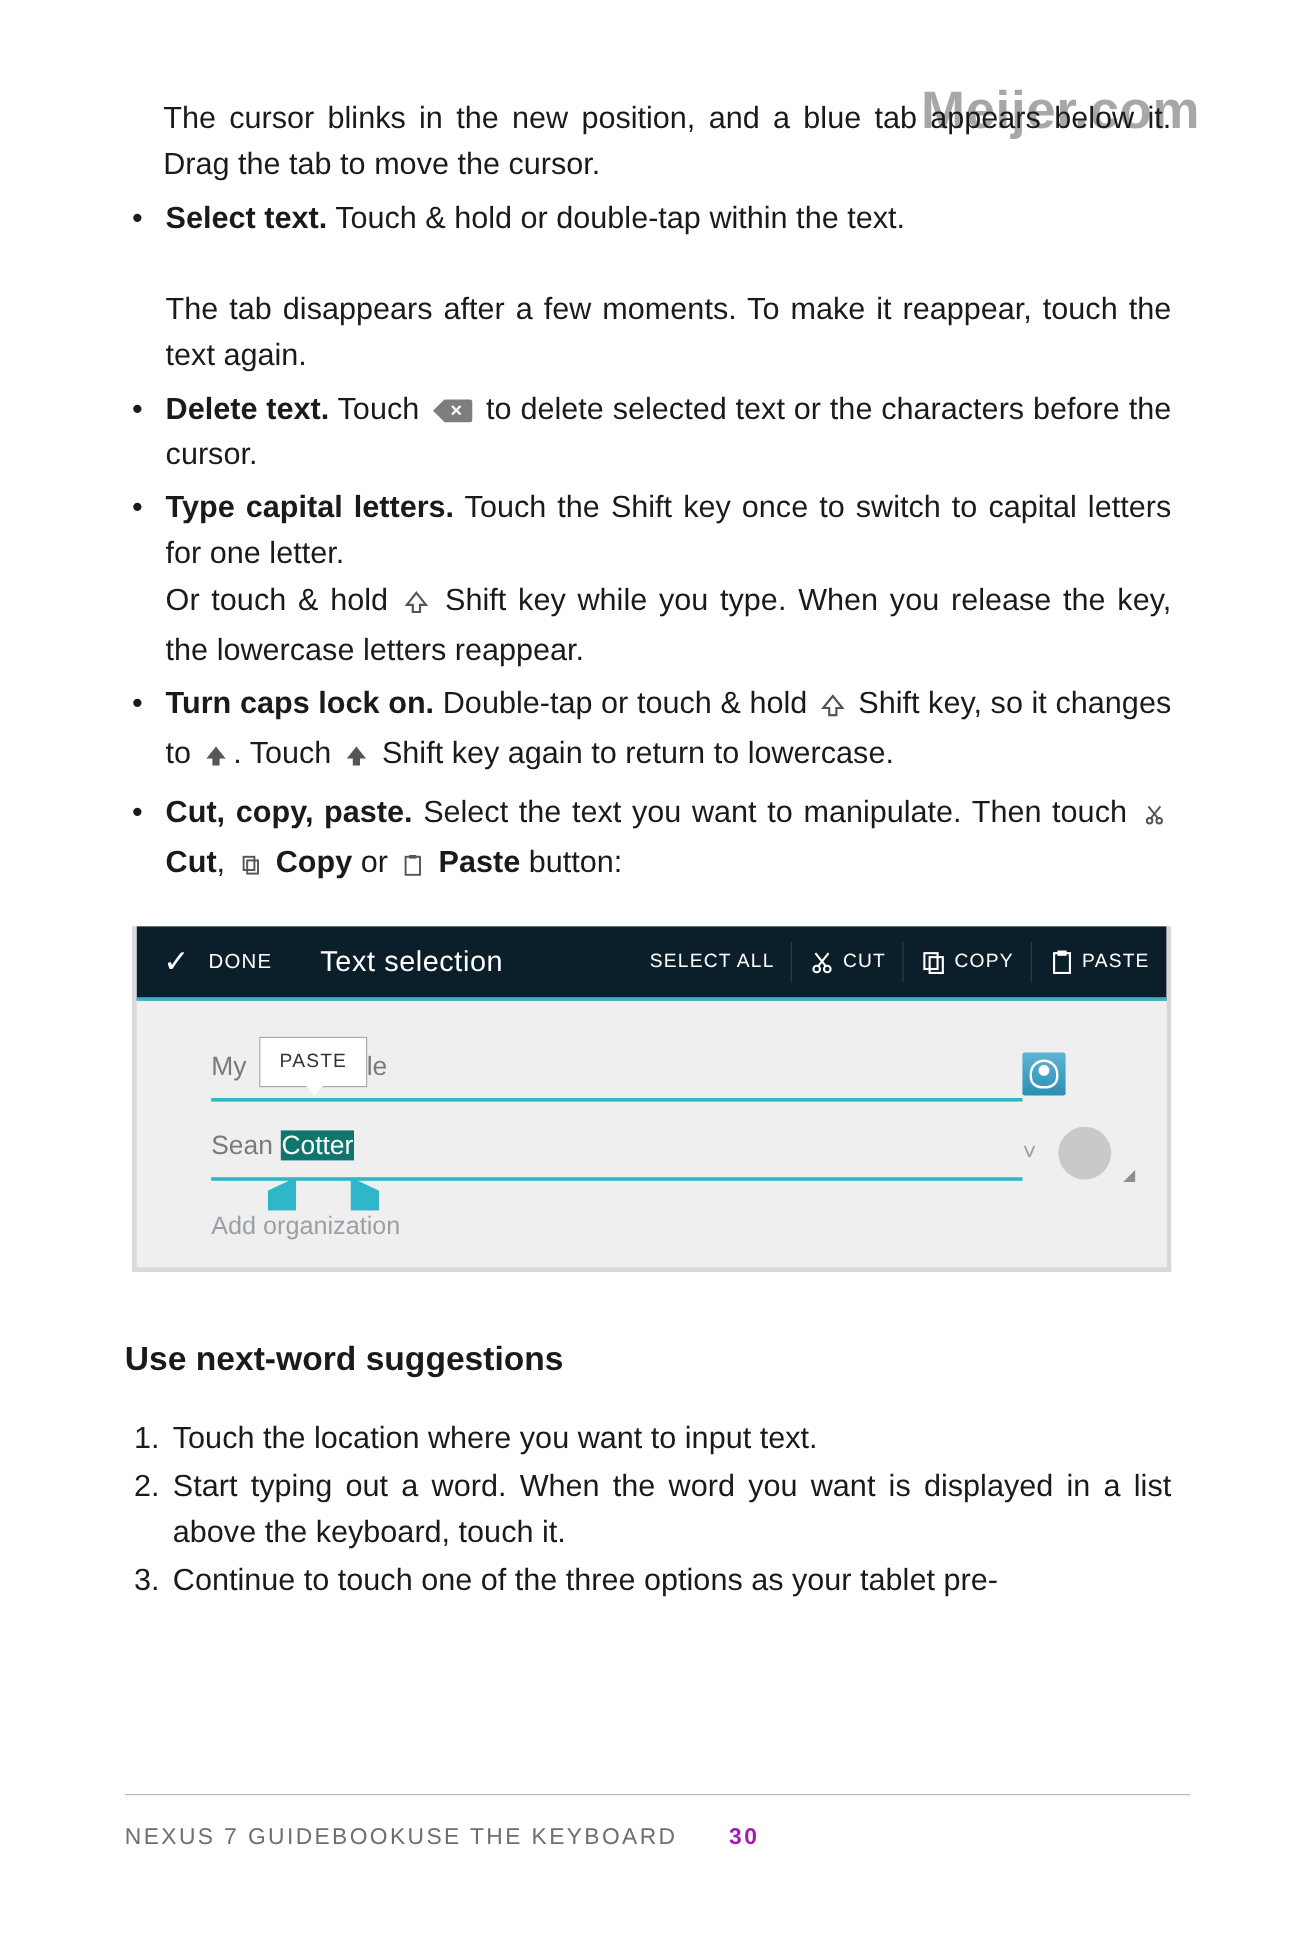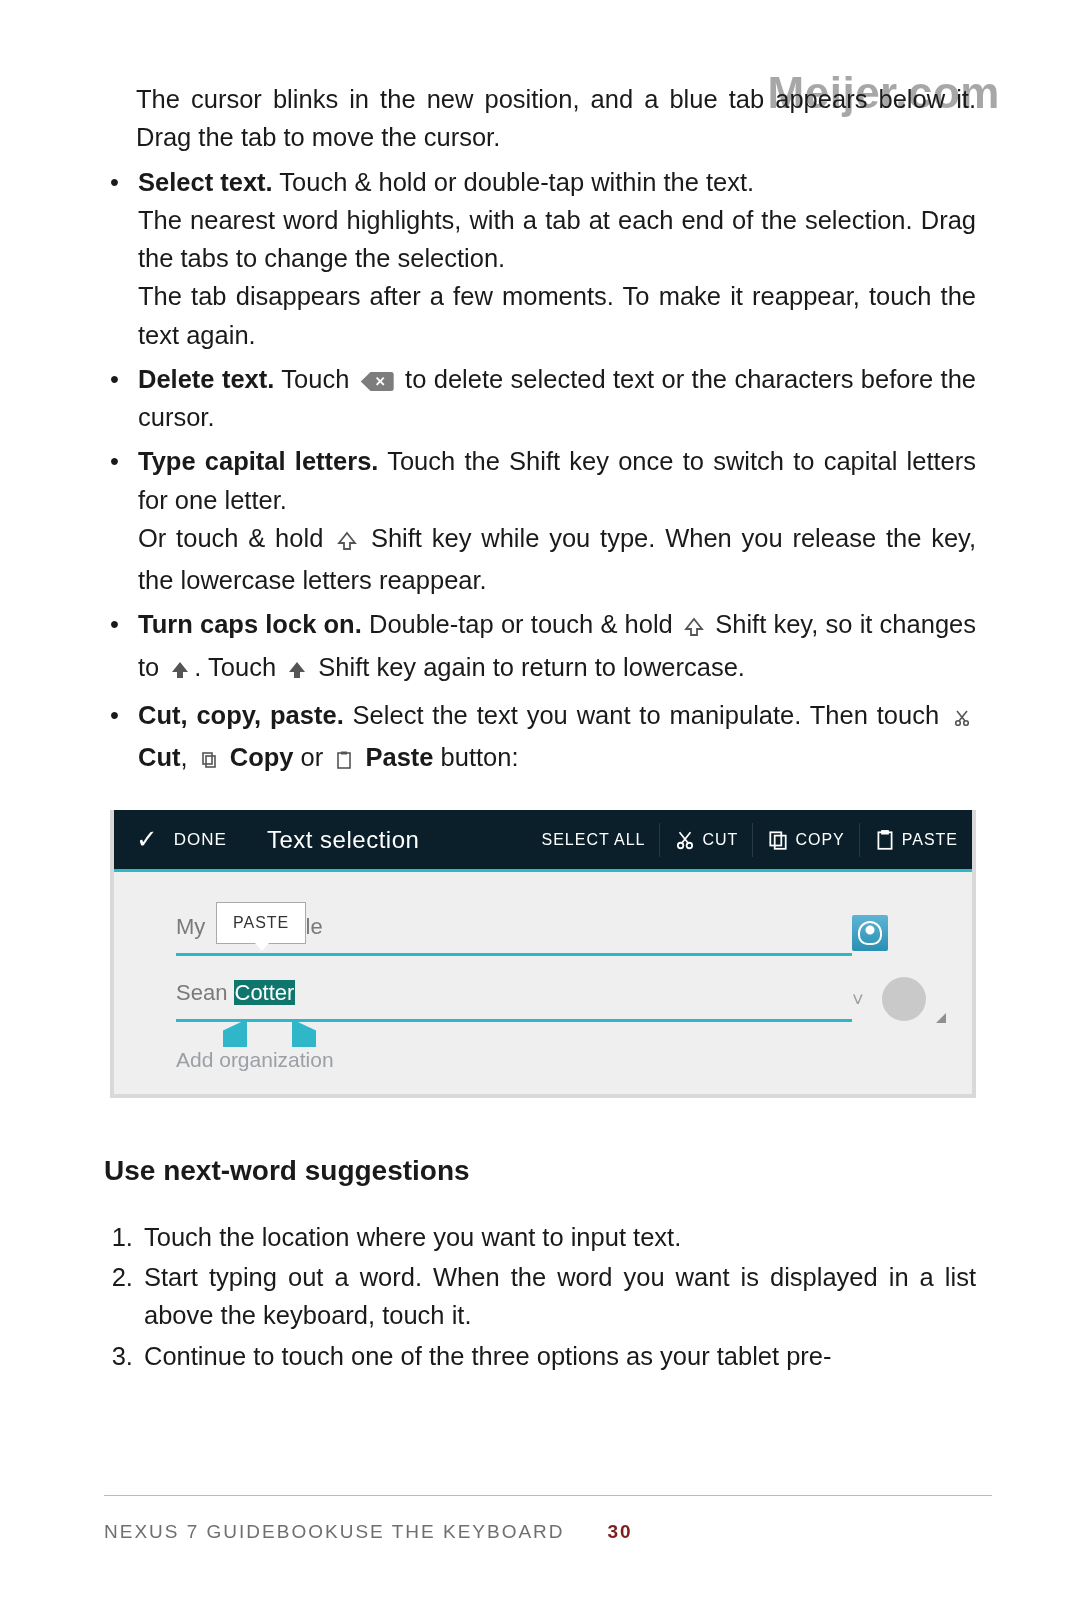--- a/index.html
+++ b/index.html
@@ -156,34 +156,34 @@
     left:104px; right:88px; bottom:78px;
     border-top:1px solid #bbb;
     padding-top:22px;
     display:flex;
     justify-content:flex-start;
     font-size:19px;
     letter-spacing:2px;
     color:#6f6f6f;
   }
   .footer .right { display:flex; gap:43px; }
-  .footer .page { color:#7f1d1d; font-weight:700;}
+  .footer .page { color:#a21caf; font-weight:700;}
   .strong { font-weight:700; }
 </style>
 </head>
 <body>
 
 <div class="watermark">Meijer.com</div>
 
 <div class="intro-indent" style="text-align:justify;">The cursor blinks in the new position, and a blue tab appears below it. Drag the tab to move the cursor.</div>
 
 <ul class="bullets">
   <li>
     <span class="lead">Select text.</span><span> Touch &amp; hold or double-tap within the text.</span><br>
-    <span>The nearest word highlights, with a tab at each end of the selection. Drag the tabs to change the selection.</span><br>
+    <br>
     <span>The tab disappears after a few moments. To make it reappear, touch the text again.</span>
   </li>
   <li>
     <span class="lead">Delete text.</span><span> Touch </span><span class="backspace-badge">✕</span><span> to delete selected text or the characters before the cursor.</span>
   </li>
   <li>
     <span class="lead">Type capital letters.</span><span> Touch the Shift key once to switch to capital letters for one letter.</span><br>
     <span>Or touch &amp; hold </span><span class="inline-icon"><svg width="20" height="20" viewBox="0 0 20 20">
           <path d="M10 2 L18 12 L13 12 L13 18 L7 18 L7 12 L2 12 Z" fill="none" stroke="#555" stroke-width="1.8"></path>
         </svg></span><span> Shift key while you type. When you release the key, the lowercase letters reappear.</span>

